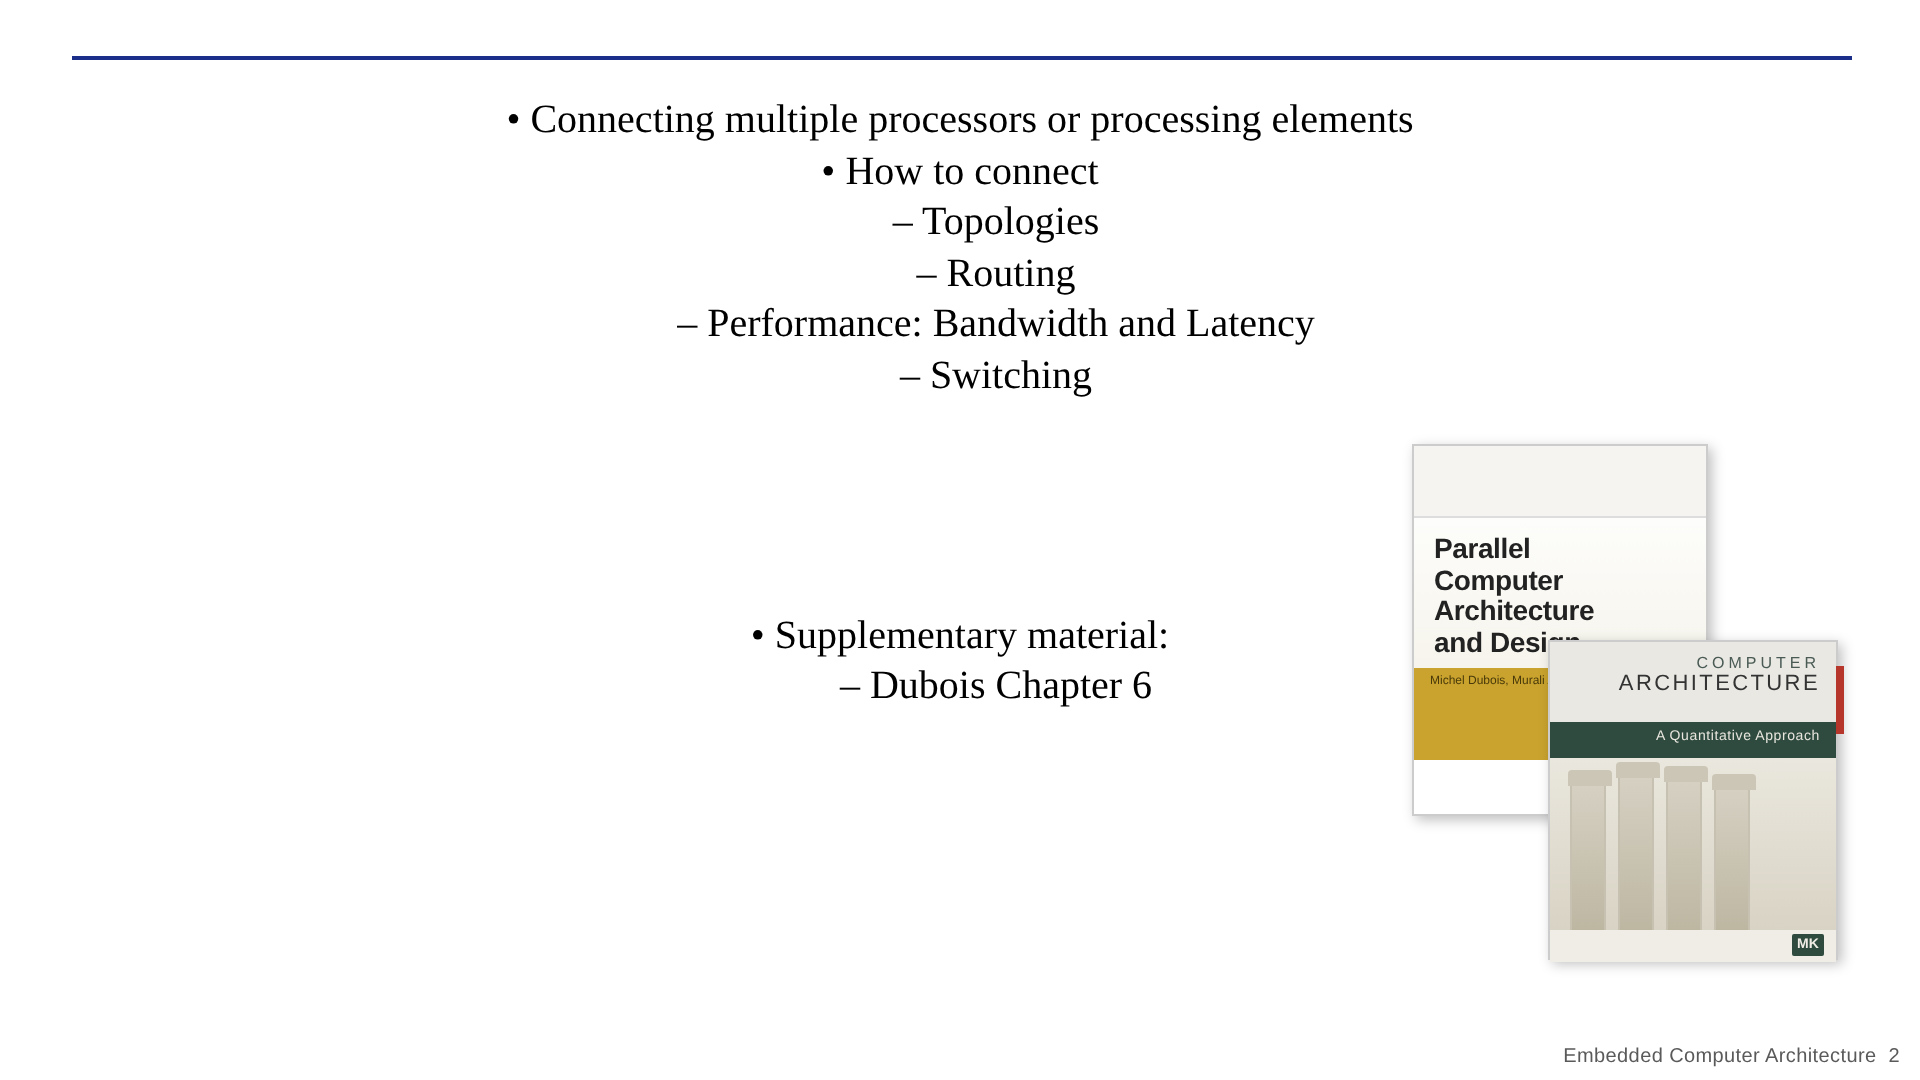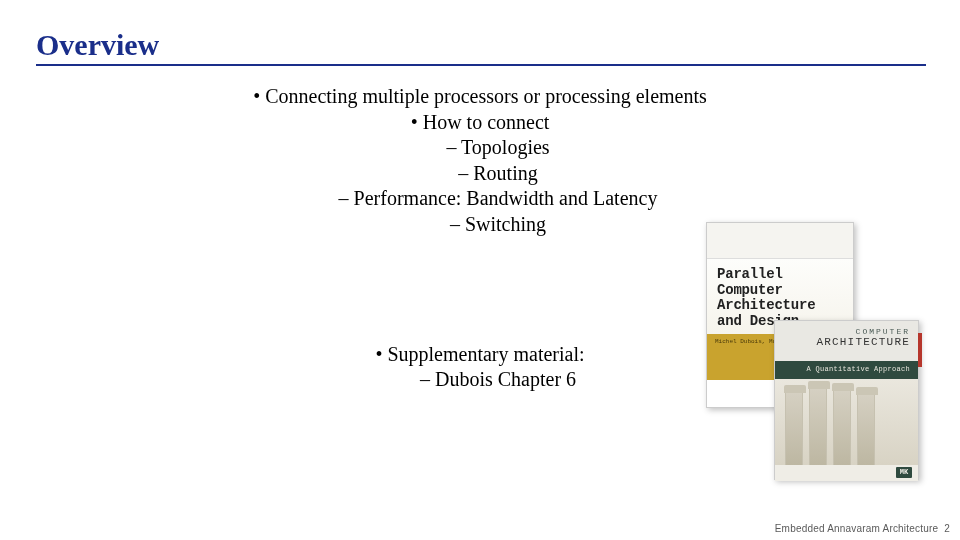--- a/index.html
+++ b/index.html
@@ -56,21 +56,21 @@
     right: 44px;
     top: 222px;
     width: 210px;
     height: 255px;
   }
   .book {
     position: absolute;
     border: 1px solid #ccc;
     background: #fff;
     box-shadow: 2px 2px 6px rgba(0,0,0,0.25);
-    font-family: Liberation Mono, monospace;
+    font-family: Liberation Sans, sans-serif;
   }
   .book1 {
     left: 0; top: 0;
     width: 148px; height: 186px;
   }
   .book1-top {
     height: 36px;
     background: #f5f4f0;
     border-bottom: 1px solid #ddd;
     position: relative;
@@ -182,21 +182,20 @@
     width: 4px;
     height: 34px;
     background: #b6362c;
   }
 </style>
 </head>
 <body>
 
 <div class="slide">
 
-  <div class="title">Overview</div>
   <div class="title-underline"></div>
 
   <div class="content">
     <div class="lvl1">Connecting multiple processors or processing elements</div>
     <div class="lvl1">How to connect</div>
     <div class="lvl2">Topologies</div>
     <div class="lvl2">Routing</div>
     <div class="lvl2">Performance: Bandwidth and Latency</div>
     <div class="lvl2">Switching</div>
 
@@ -235,17 +234,17 @@
         <div class="col c3"></div>
         <div class="col c4"></div>
       </div>
       <div class="book2-foot">
         <div class="mk">MK</div>
       </div>
     </div>
   </div>
 
   <div class="footer">
-    <span>Embedded Annavaram Architecture</span>
+    <span>Embedded Computer Architecture</span>
     &nbsp;<span>2</span>
   </div>
 
 </div>
 
 </body></html>

